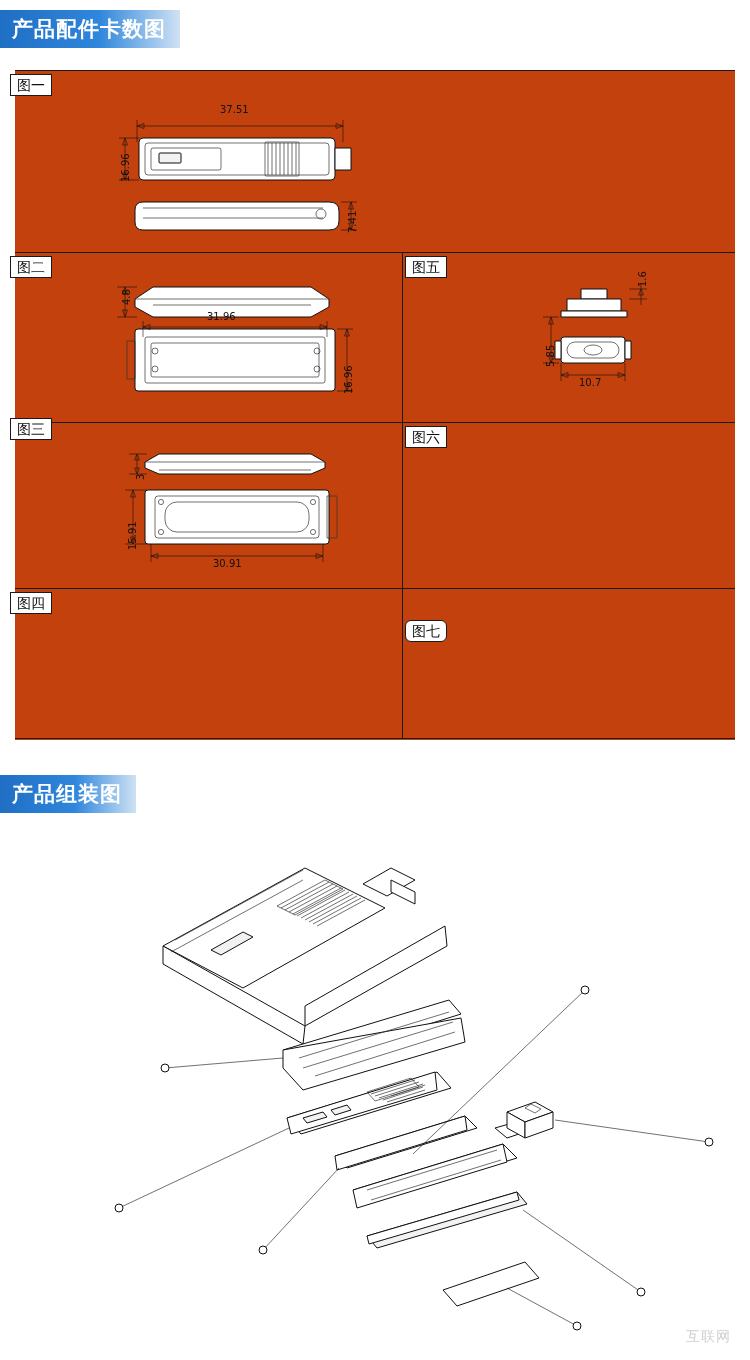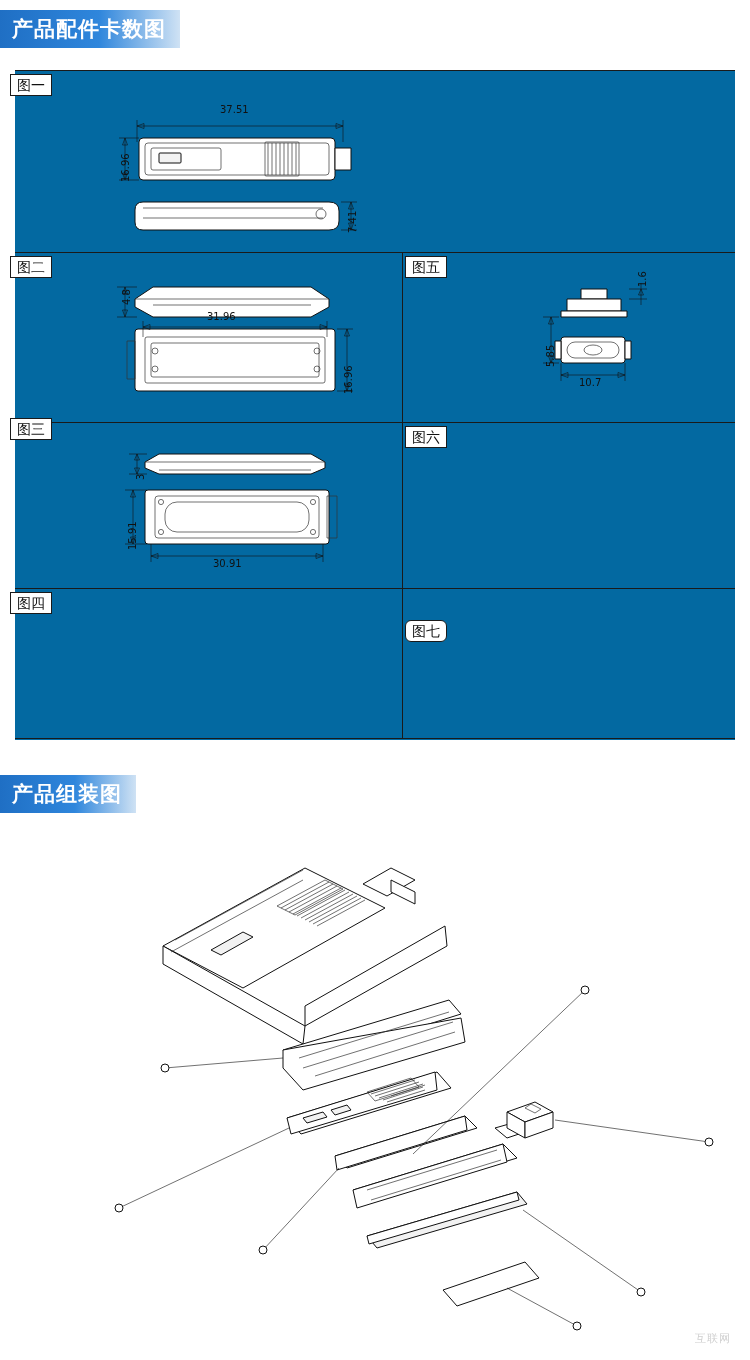--- a/index.html
+++ b/index.html
@@ -10,21 +10,21 @@
   .sec-head .bar{
     display:inline-block;height:38px;line-height:38px;
     padding:0 14px 0 12px;color:#ffffff;font-size:21px;font-weight:bold;
     letter-spacing:1px;white-space:nowrap;
     background:linear-gradient(to right,#1f6fc4 0%,#2f86dc 55%,#cfe2f4 100%);
   }
   #sec1{top:10px;}
   #sec2{top:775px;}
 
   
-  .table-wrap{position:absolute;left:15px;top:70px;width:720px;height:670px;background:#0369a1;}
+  .table-wrap{position:absolute;left:15px;top:70px;width:720px;height:670px;background:#c2410c;}
   .tbl{position:absolute;inset:0;}
   .hline{position:absolute;left:0;width:720px;height:1px;background:#1a1a1a;}
   .vline{position:absolute;width:1px;background:#1a1a1a;}
   .cell-label{
     position:absolute;border:1px solid #1a1a1a;background:#fff;
     font-size:14px;color:#111;padding:2px 6px;line-height:16px;
     font-family:"DejaVu Sans",sans-serif;
   }
 
   .fig{position:absolute;}
@@ -32,21 +32,21 @@
   .dim.v{transform:rotate(-90deg);transform-origin:left top;}
 
   svg{display:block;overflow:visible;}
   .ln-thin{stroke:#333;stroke-width:.7;fill:none;}
   .ln-dim{stroke:#111;stroke-width:.6;fill:none;}
   .fillw{fill:#fff;stroke:#111;stroke-width:1;}
   .fillg{fill:#f2f2f2;stroke:#111;stroke-width:1;}
 
   
   .assy{position:absolute;left:15px;top:818px;width:720px;height:530px;background:#fff;}
-  .wm{position:absolute;right:4px;bottom:2px;font-size:11px;color:#cfcfcf;letter-spacing:1px;}
+  .wm{position:absolute;right:4px;bottom:2px;font-size:14px;color:#cfcfcf;letter-spacing:1px;}
 </style>
 </head>
 <body>
 
 <div class="sec-head" id="sec1">
   <span class="bar">产品配件卡数图</span>
 </div>
 
 <div class="table-wrap">
   <div class="tbl">

